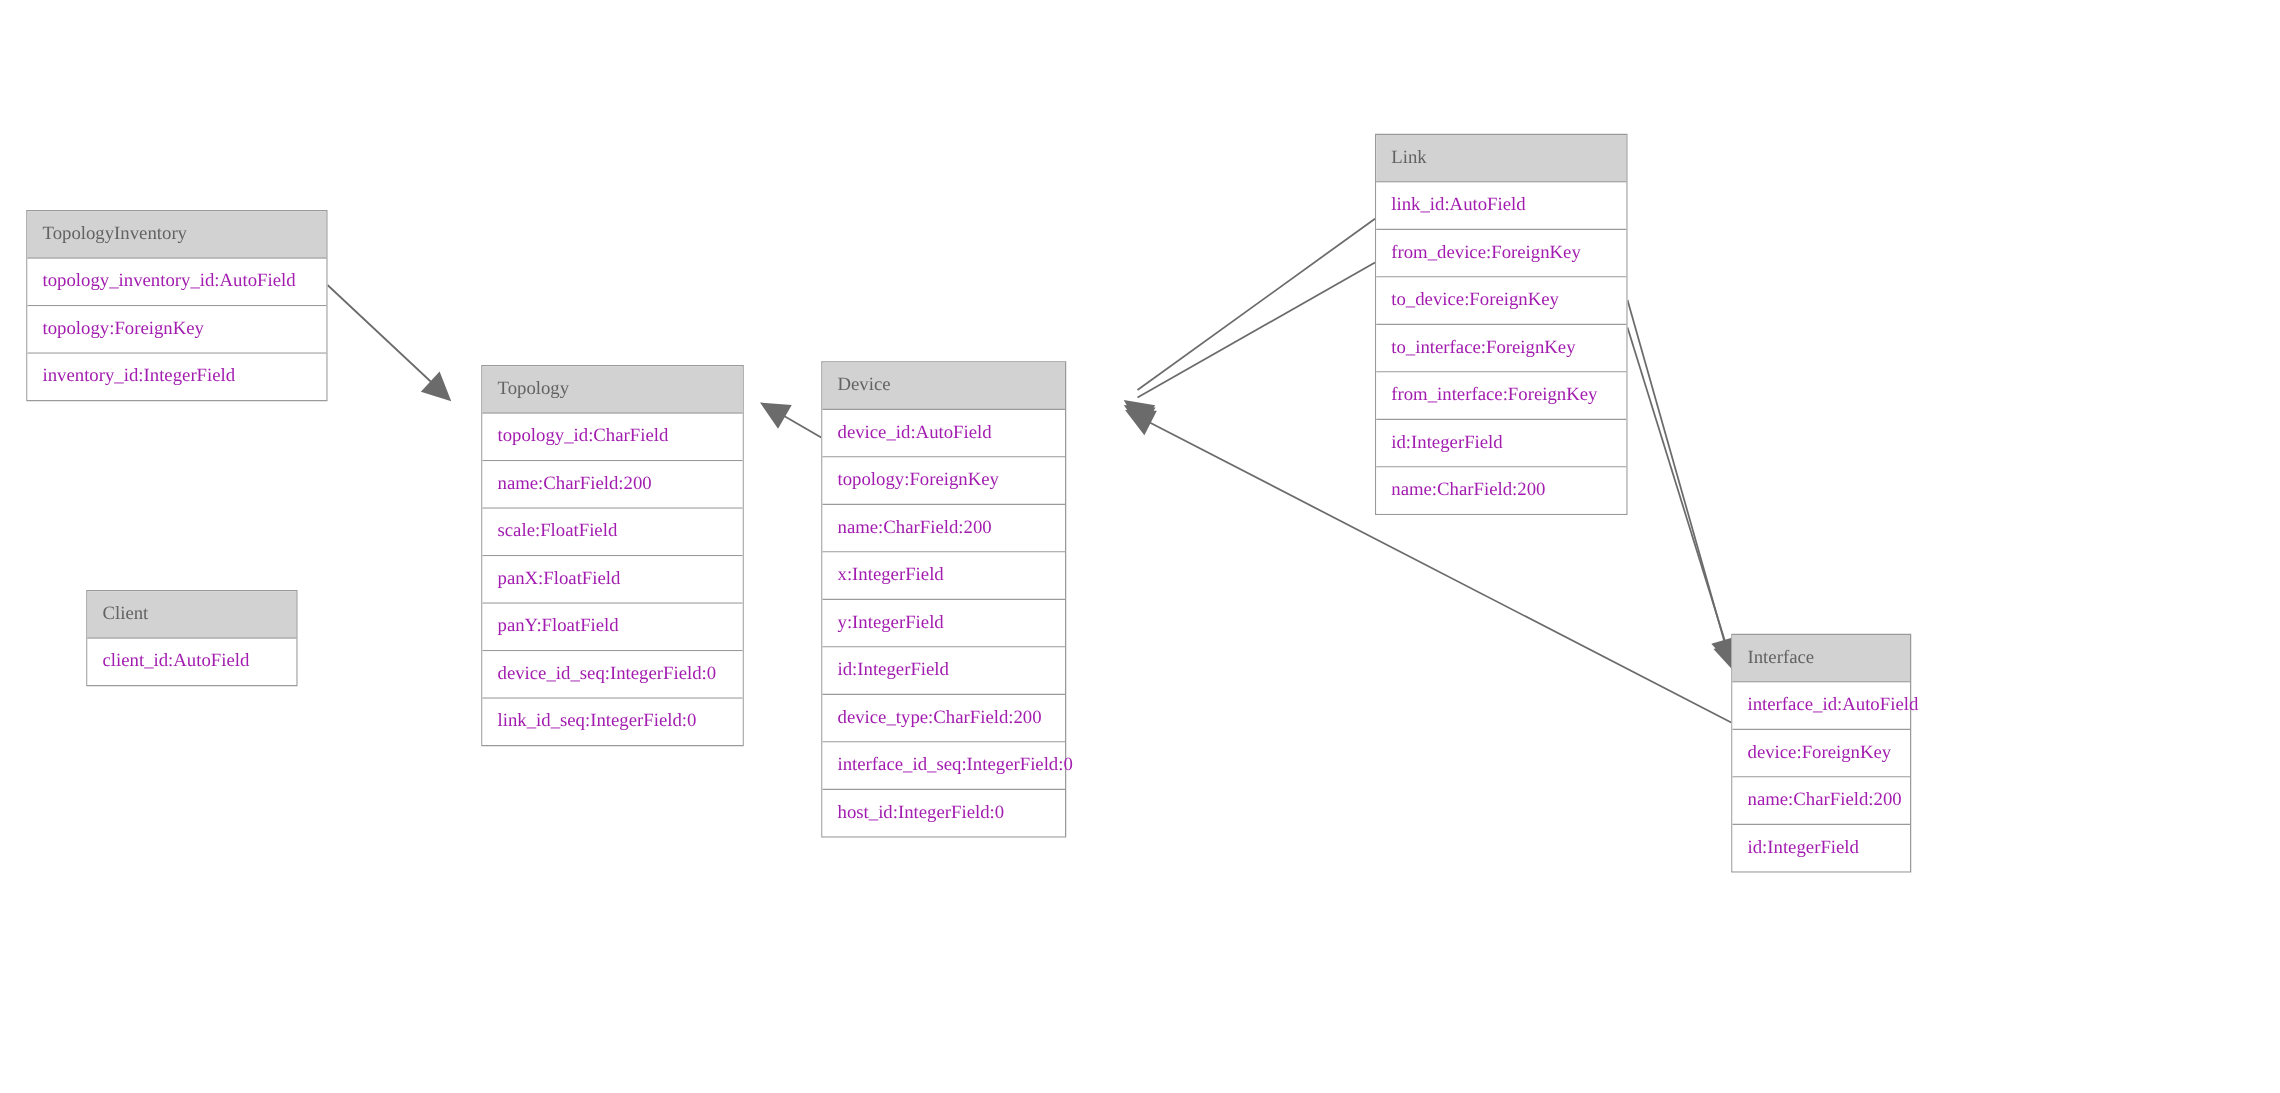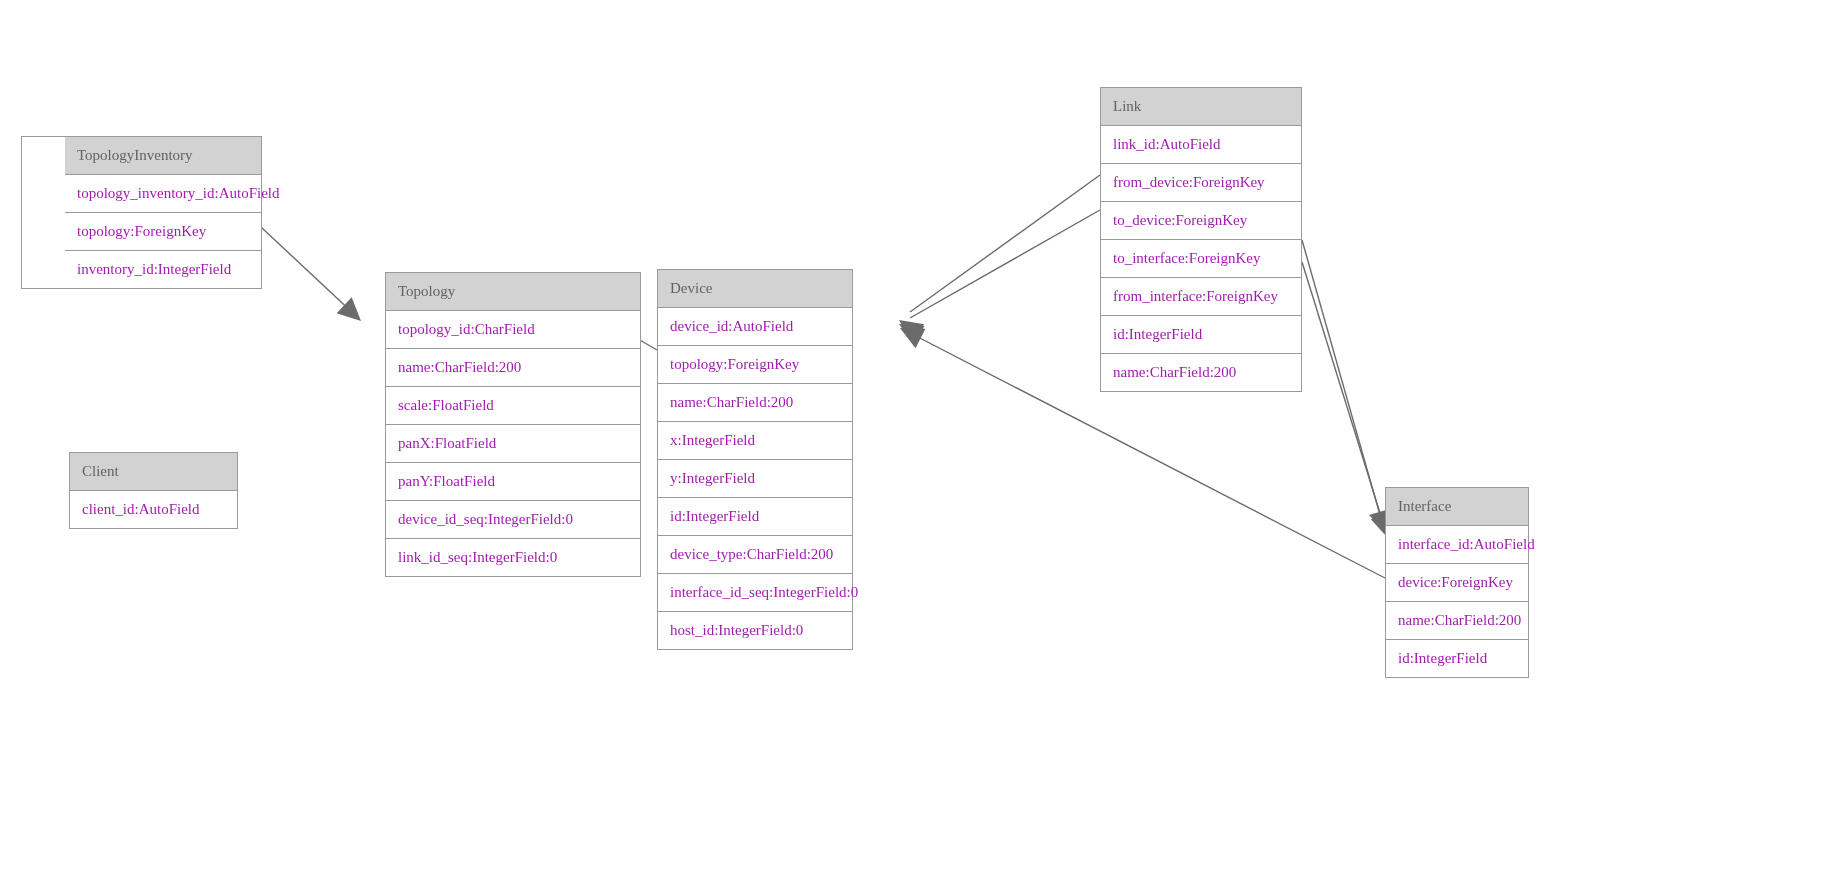--- a/index.html
+++ b/index.html
@@ -24,20 +24,21 @@
     width: 1824px;
     height: 874px;
     pointer-events: none;
   }
   .entity {
     position: absolute;
     box-sizing: border-box;
     border: 1px solid #9a9a9a;
     background: #ffffff;
     z-index: 2;
+    margin-top: 20px;
   }
   .entity-header {
     box-sizing: border-box;
     background: #d2d2d2;
     border-bottom: 1px solid #9a9a9a;
     color: #636363;
     font-size: 15px;
     line-height: 1;
     padding: 11px 10px 11px 12px;
     white-space: nowrap;
@@ -75,28 +76,28 @@
         <polygon points="0,0 -23,-11 -23,11" transform="translate(361,321) rotate(43)"></polygon>
         <polygon points="0,0 -23,-11 -23,11" transform="translate(608,322) rotate(210)"></polygon>
         <polygon points="0,0 -23,-11 -23,11" transform="translate(899,320) rotate(215)"></polygon>
         <polygon points="0,0 -23,-11 -23,11" transform="translate(899,324) rotate(210)"></polygon>
         <polygon points="0,0 -23,-11 -23,11" transform="translate(900,328) rotate(207)"></polygon>
         <polygon points="0,0 -23,-11 -23,11" transform="translate(1386,534) rotate(74)"></polygon>
         <polygon points="0,0 -23,-11 -23,11" transform="translate(1388,538) rotate(73)"></polygon>
       </g>
   </svg>
 
-  <div class="entity" style="left: 21px; top: 136px; width: 241px; padding-left: 43px;">
+  <div class="entity" style="left: 21px; top: 148px; width: 241px;">
     <div class="entity-header">TopologyInventory</div>
     <div class="entity-field">topology_inventory_id:AutoField</div>
     <div class="entity-field">topology:ForeignKey</div>
     <div class="entity-field">inventory_id:IntegerField</div>
   </div>
 
-  <div class="entity" style="left: 385px; top: 272px; width: 256px;">
+  <div class="entity" style="left: 385px; top: 272px; width: 210px;">
     <div class="entity-header">Topology</div>
     <div class="entity-field">topology_id:CharField</div>
     <div class="entity-field">name:CharField:200</div>
     <div class="entity-field">scale:FloatField</div>
     <div class="entity-field">panX:FloatField</div>
     <div class="entity-field">panY:FloatField</div>
     <div class="entity-field">device_id_seq:IntegerField:0</div>
     <div class="entity-field">link_id_seq:IntegerField:0</div>
   </div>
 

